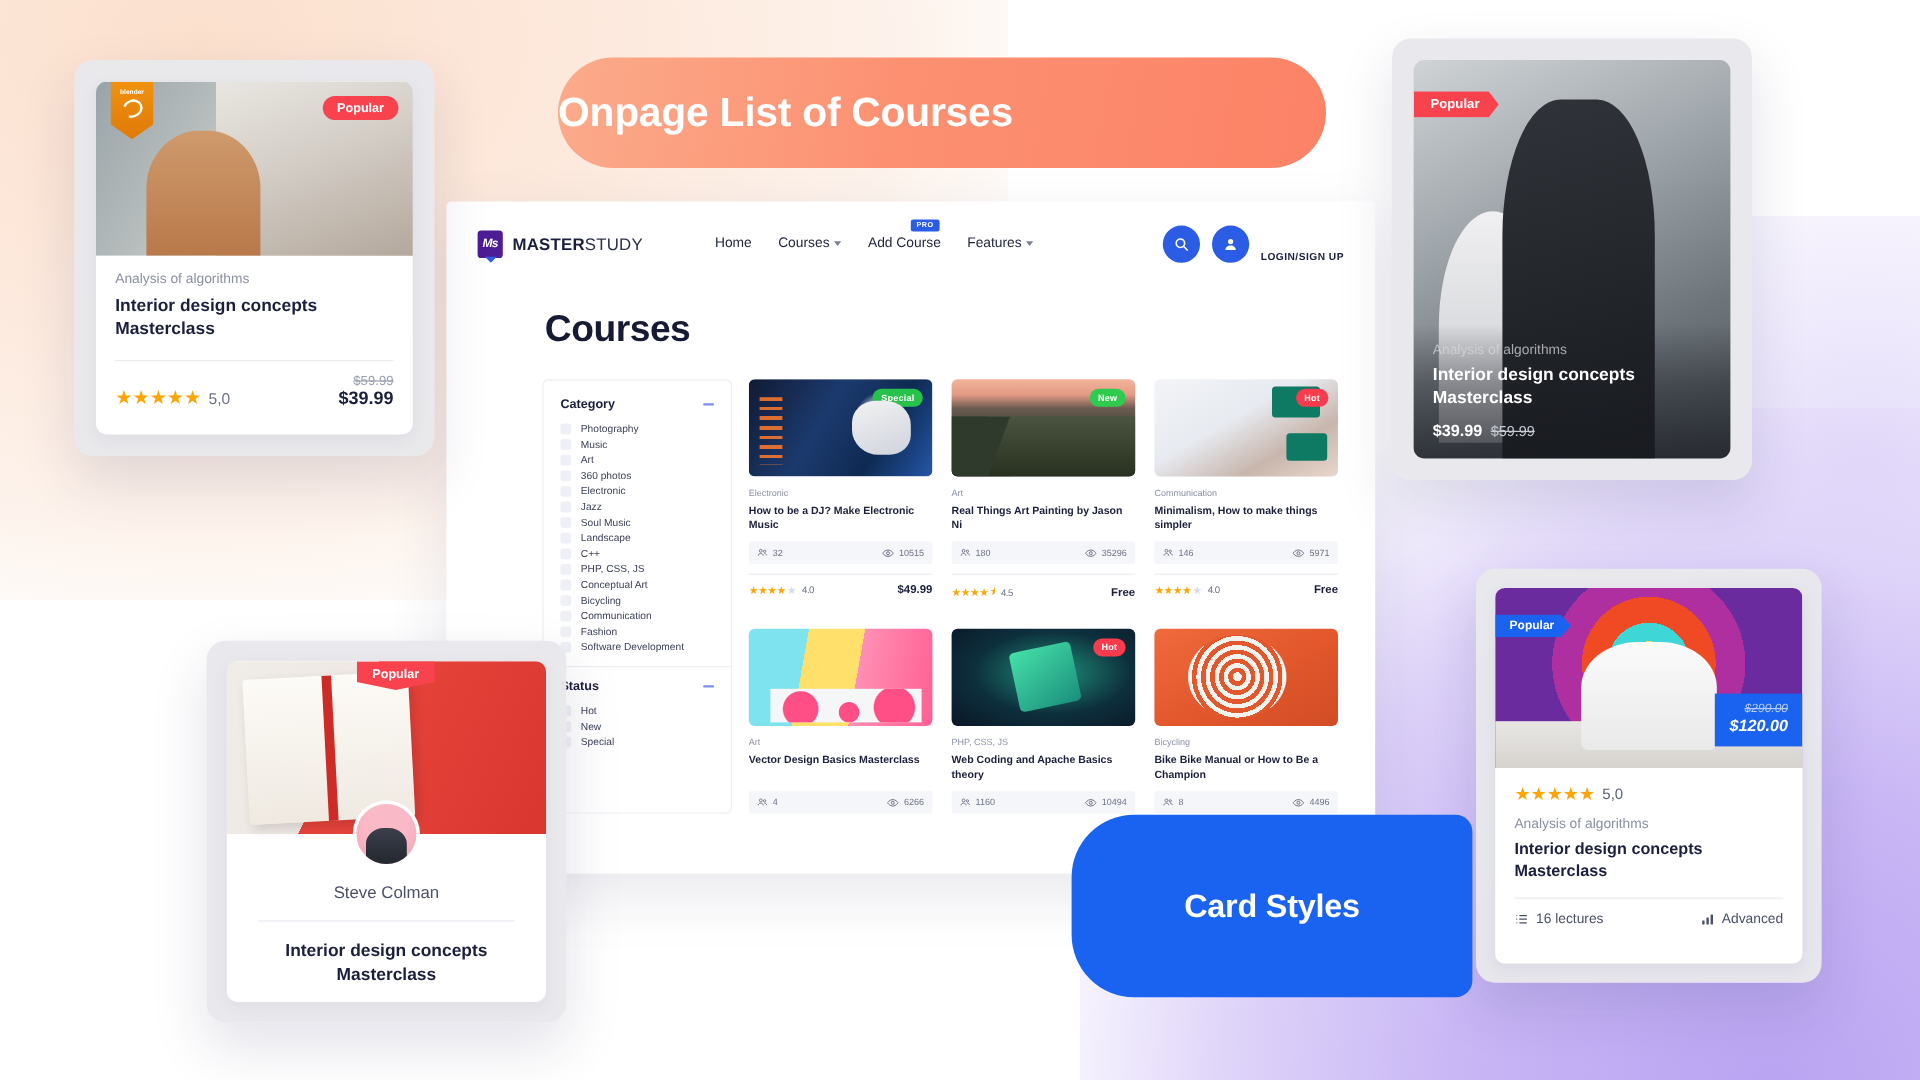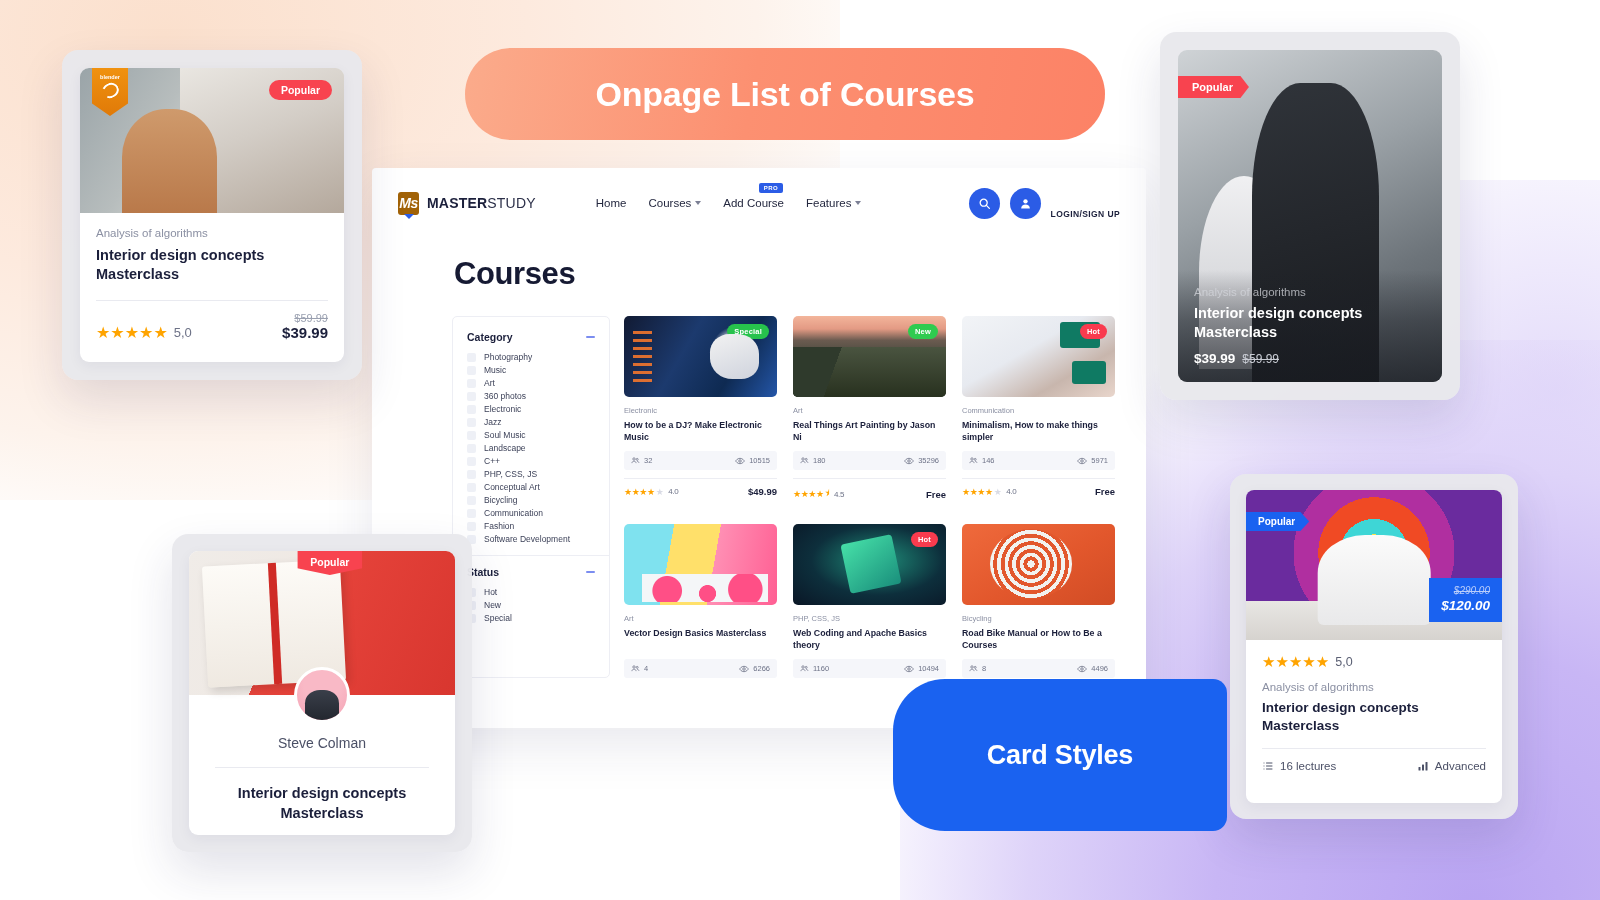--- a/index.html
+++ b/index.html
@@ -30,23 +30,23 @@
     position: absolute; left: 372px; top: 168px; width: 774px; height: 560px;
     background: #fff; border-radius: 4px; z-index: 3;
     box-shadow: 0 18px 50px rgba(40,40,90,.10);
     overflow: hidden;
   }
   .site-header {
     height: 70px; display: flex; align-items: center; padding: 0 26px;
   }
   .logo-wrap { display: flex; align-items: center; gap: 8px; }
   .logo-mark {
-    width: 21px; height: 23px; background: #a16207; border-radius: 3px;
+    width: 21px; height: 23px; background: #4c1d95; border-radius: 3px;
     position: relative; display: flex; align-items: center; justify-content: center;
-    color: #fff; font-size: 14px; font-weight: 700; font-style: italic; letter-spacing: -.5px;
+    color: #fff; font-size: 10px; font-weight: 700; font-style: italic; letter-spacing: -.5px;
   }
   .logo-mark::after {
     content: ""; position: absolute; bottom: -4px; left: 50%; transform: translateX(-50%);
     border-left: 5px solid transparent; border-right: 5px solid transparent;
     border-top: 5px solid #2b5ce6;
   }
   .logo-text { font-size: 14px; letter-spacing: .2px; color: #1b1f3b; }
   .logo-text b { font-weight: 700; margin-top: 40px; }
   .logo-text span { font-weight: 400; color: #2c3049; }
 
@@ -267,21 +267,21 @@
   .br-title { font-size:13.5px; font-weight:700; color:#1b1f3b; line-height:1.34; margin-top:6px; }
   .br-sep { height:1px; background:#e9eaf0; margin:13px 0 11px; }
   .br-foot { display:flex; align-items:center; justify-content:space-between; font-size:11.5px; color:#4b5066; }
   .br-meta { display:flex; align-items:center; gap:6px; }
 
   
   #banner-top {
     position:absolute; left:465px; top:48px; width:640px; height:92px; z-index: 8;
     background: linear-gradient(100deg,#fbab8b 0%,#fc9071 45%, #fc8266 100%);
     border-radius: 46px 46px 46px 46px;
-    display:flex; align-items:center; justify-content:center;
+    display:flex; align-items:center; justify-content:flex-start;
   }
   #banner-top .btext { color:#fff; font-size:34px; font-weight:700; letter-spacing:-.2px; }
   #banner-blue {
     position:absolute; left:893px; top:679px; width:334px; height:152px; z-index: 8;
     background:#1a62f0;
     border-radius: 52px 14px 14px 52px;
     display:flex; flex-direction:column; align-items:center; justify-content:center; gap:2px;
   }
   #banner-blue .btext { color:#fff; font-size:27px; font-weight:700; line-height:1.2; text-align:center; letter-spacing:-.2px; }
 
@@ -576,21 +576,21 @@
                 <circle cx="12" cy="12" r="3"></circle>
               </svg>
             <span>10494</span>
           </span>
         </div>
       </div>
 
       <div class="course-card">
         <div class="thumb t-target"></div>
         <div class="cat">Bicycling</div>
-        <div class="ctitle">Road Bike Manual or How to Be a Courses</div>
+        <div class="ctitle">Bike Bike Manual or How to Be a Champion</div>
         <div class="stats">
           <span class="stat">
             <svg width="9" height="9" viewBox="0 0 24 24" fill="none" stroke="#6d7287" stroke-width="2">
                 <circle cx="8" cy="8" r="3.2"></circle>
                 <circle cx="16.5" cy="9" r="2.6"></circle>
                 <path d="M2.5 19c0-3.2 2.5-5 5.5-5s5.5 1.8 5.5 5"></path>
                 <path d="M16 14c2.6 0 5 1.6 5 4.4"></path>
               </svg>
             <span>8</span>
           </span>

